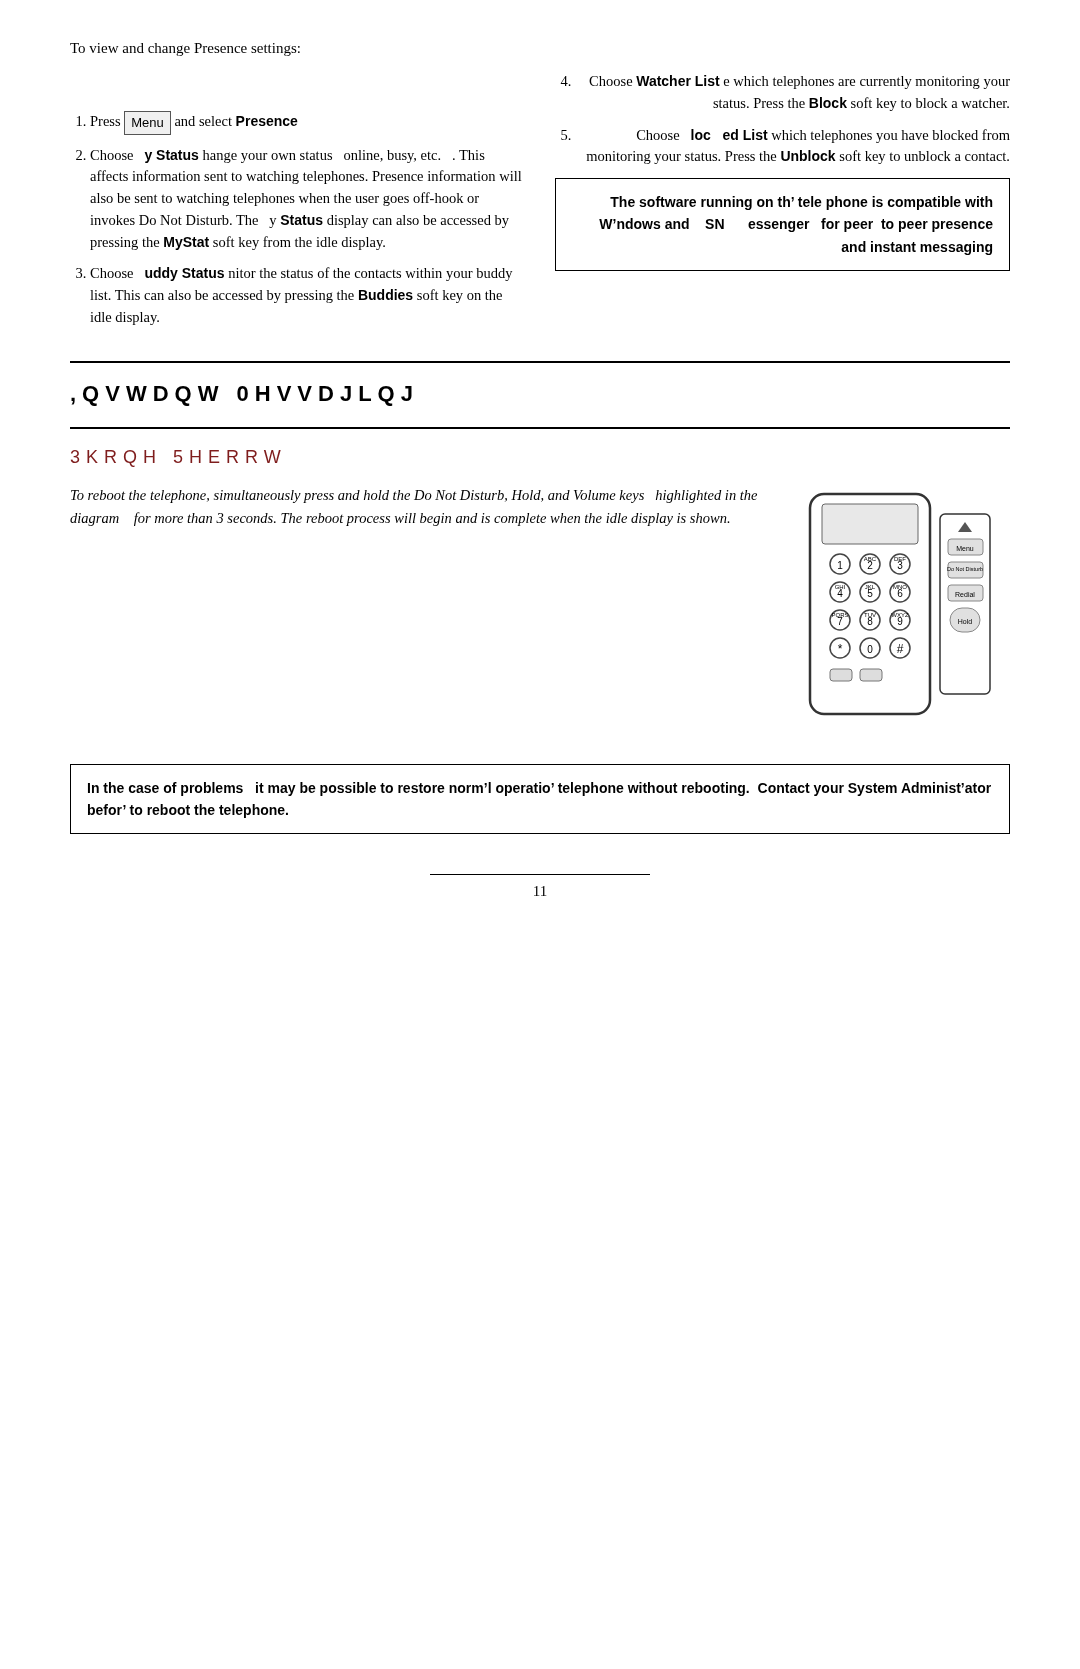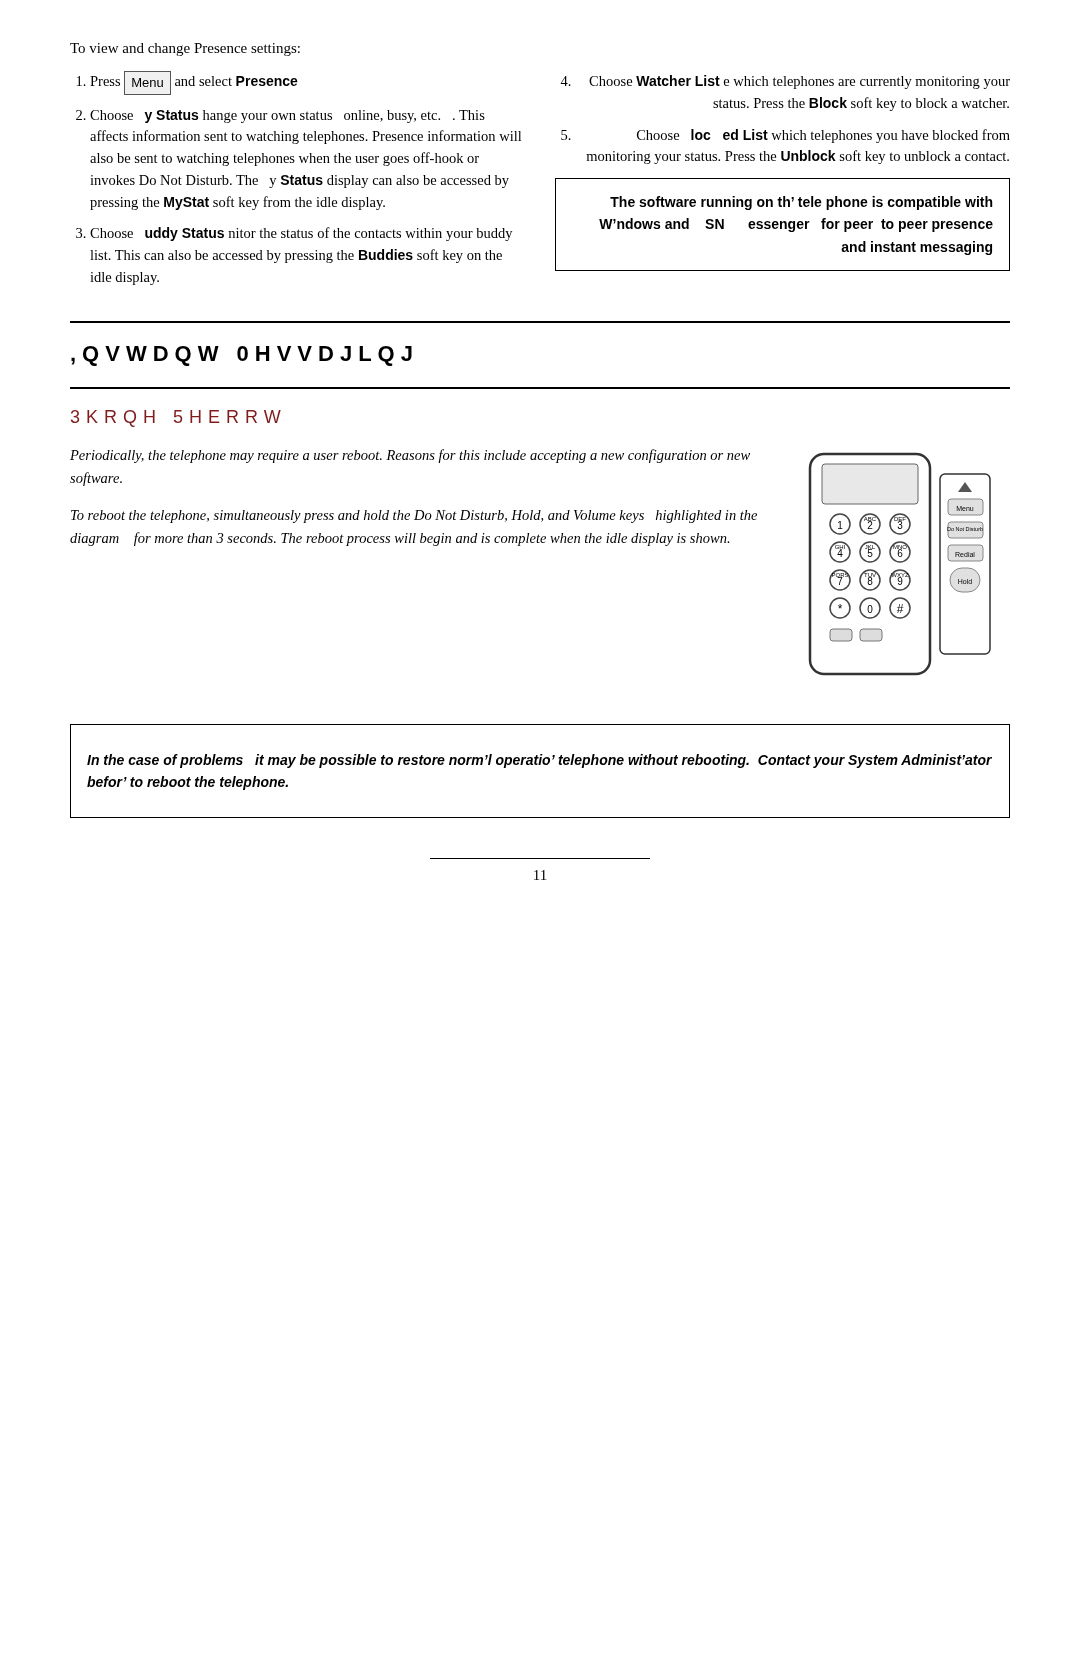--- a/index.html
+++ b/index.html
@@ -20,20 +20,21 @@
     }
 
     .two-col {
       display: flex;
       gap: 30px;
       margin-bottom: 20px;
     }
 
     .col-left {
       flex: 1;
+      margin-top: 40px;
     }
 
     .col-right {
       flex: 1;
       text-align: right;
     }
 
     ol {
       padding-left: 20px;
     }
@@ -128,27 +129,26 @@
     .phone-diagram {
       width: 220px;
       flex-shrink: 0;
       display: flex;
       align-items: flex-start;
       justify-content: center;
     }
 
     .warning-box {
       border: 1.5px solid #000;
-      padding: 24px 16px;
+      padding: 12px 16px;
       font-family: Arial, sans-serif;
       font-size: 14px;
       font-weight: bold;
       line-height: 1.6;
       margin-top: 14px;
-      font-style: italic;
     }
 
     .page-footer {
       text-align: center;
       margin-top: 40px;
       font-size: 15px;
     }
 
     .page-footer hr {
       width: 220px;
@@ -227,21 +227,20 @@
   <h2 class="section-title">,QVWDQW&nbsp;0HVVDJLQJ</h2>
 </div>
 
 <hr class="hr-line2">
 
 <div>
   <h2 class="section-title2">3KRQH 5HERRW</h2>
 
   <div class="phone-section">
     <div class="phone-text">
-      <p>Periodically, the telephone may require a user reboot. Reasons for this include accepting a new configuration or new software.</p>
       <p>To reboot the telephone, simultaneously press and hold the Do Not Disturb, Hold, and Volume keys&nbsp;&nbsp; highlighted in the diagram&nbsp;&nbsp;&nbsp; for more than 3 seconds. The reboot process will begin and is complete when the idle display is shown.</p>
     </div>
 
     <div class="phone-diagram">
       <svg class="phone-svg" viewBox="0 0 200 260">
 
         <rect x="10" y="10" width="120" height="220" rx="14" ry="14" fill="white" stroke="#333" stroke-width="2.5"></rect>
 
         <rect x="22" y="20" width="96" height="40" rx="3" ry="3" fill="#e8e8e8" stroke="#666" stroke-width="1"></rect>
 

